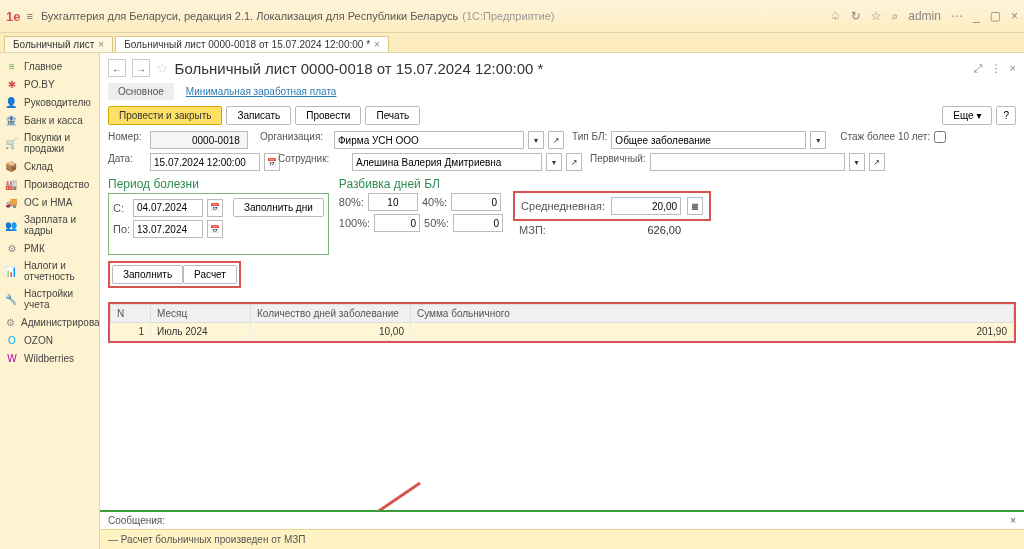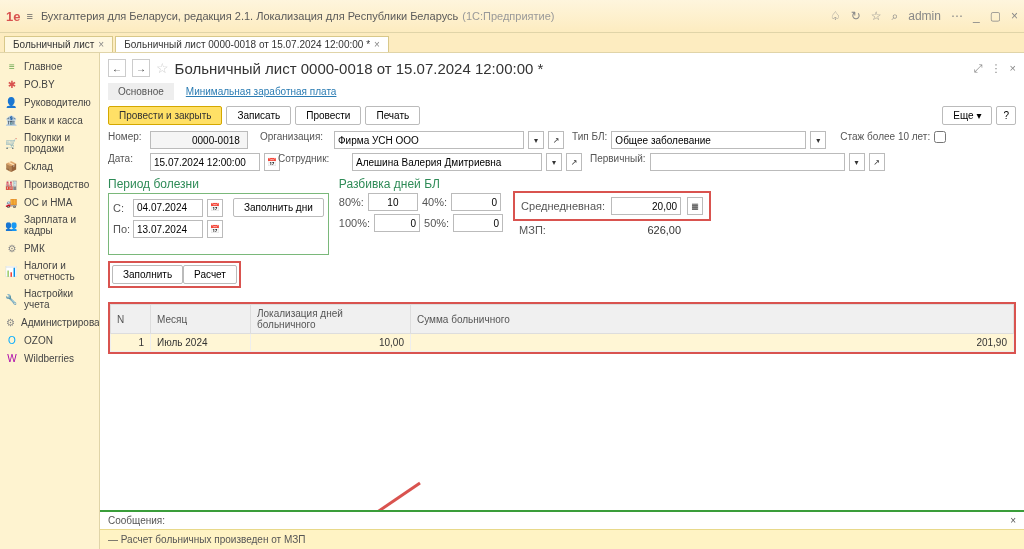--- a/index.html
+++ b/index.html
@@ -265,21 +265,21 @@
       <button class="btn">Заполнить</button>
       <button class="btn">Расчет</button>
     </div>
 
     <div class="table-wrap">
       <table class="tbl">
         <thead>
           <tr>
             <th style="width:40px">N</th>
             <th style="width:100px">Месяц</th>
-            <th style="width:160px">Локализация дней больничного</th>
+            <th style="width:160px">Количество дней заболевание</th>
             <th>Сумма больничного</th>
           </tr>
         </thead>
         <tbody>
           <tr>
             <td class="r">1</td>
             <td>Июль 2024</td>
             <td class="r">10,00</td>
             <td class="r">201,90</td>
           </tr>

